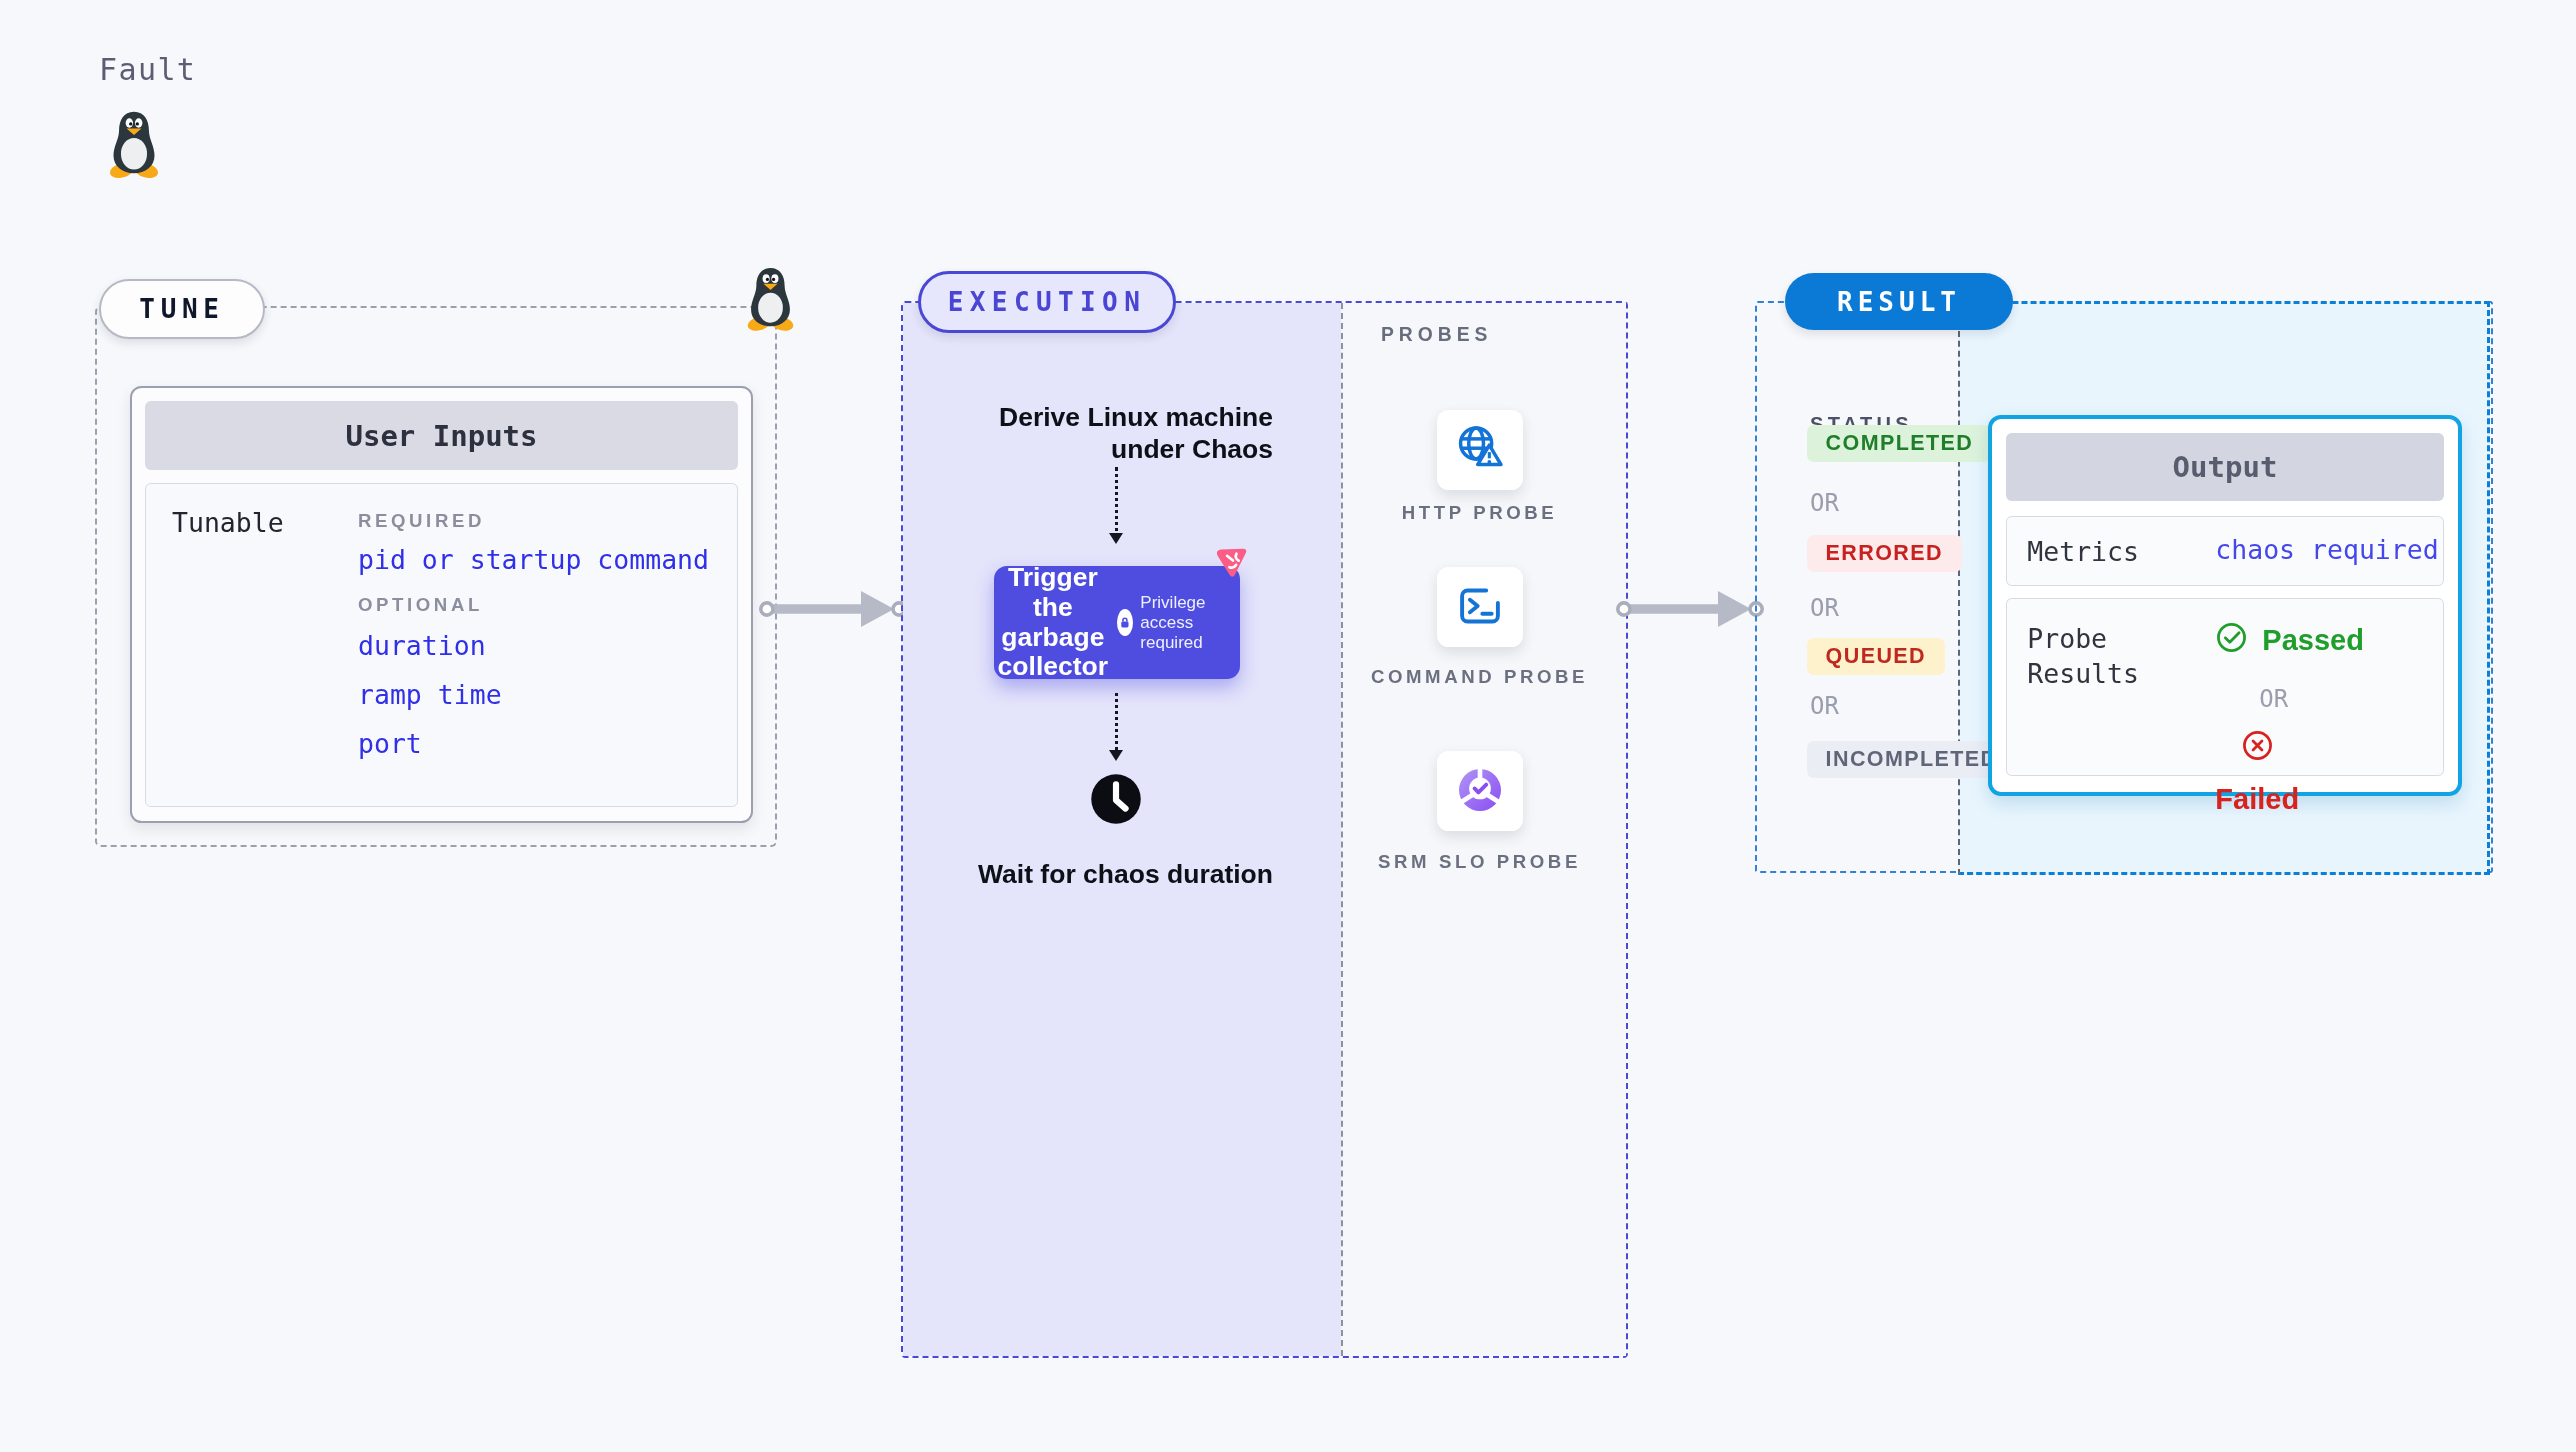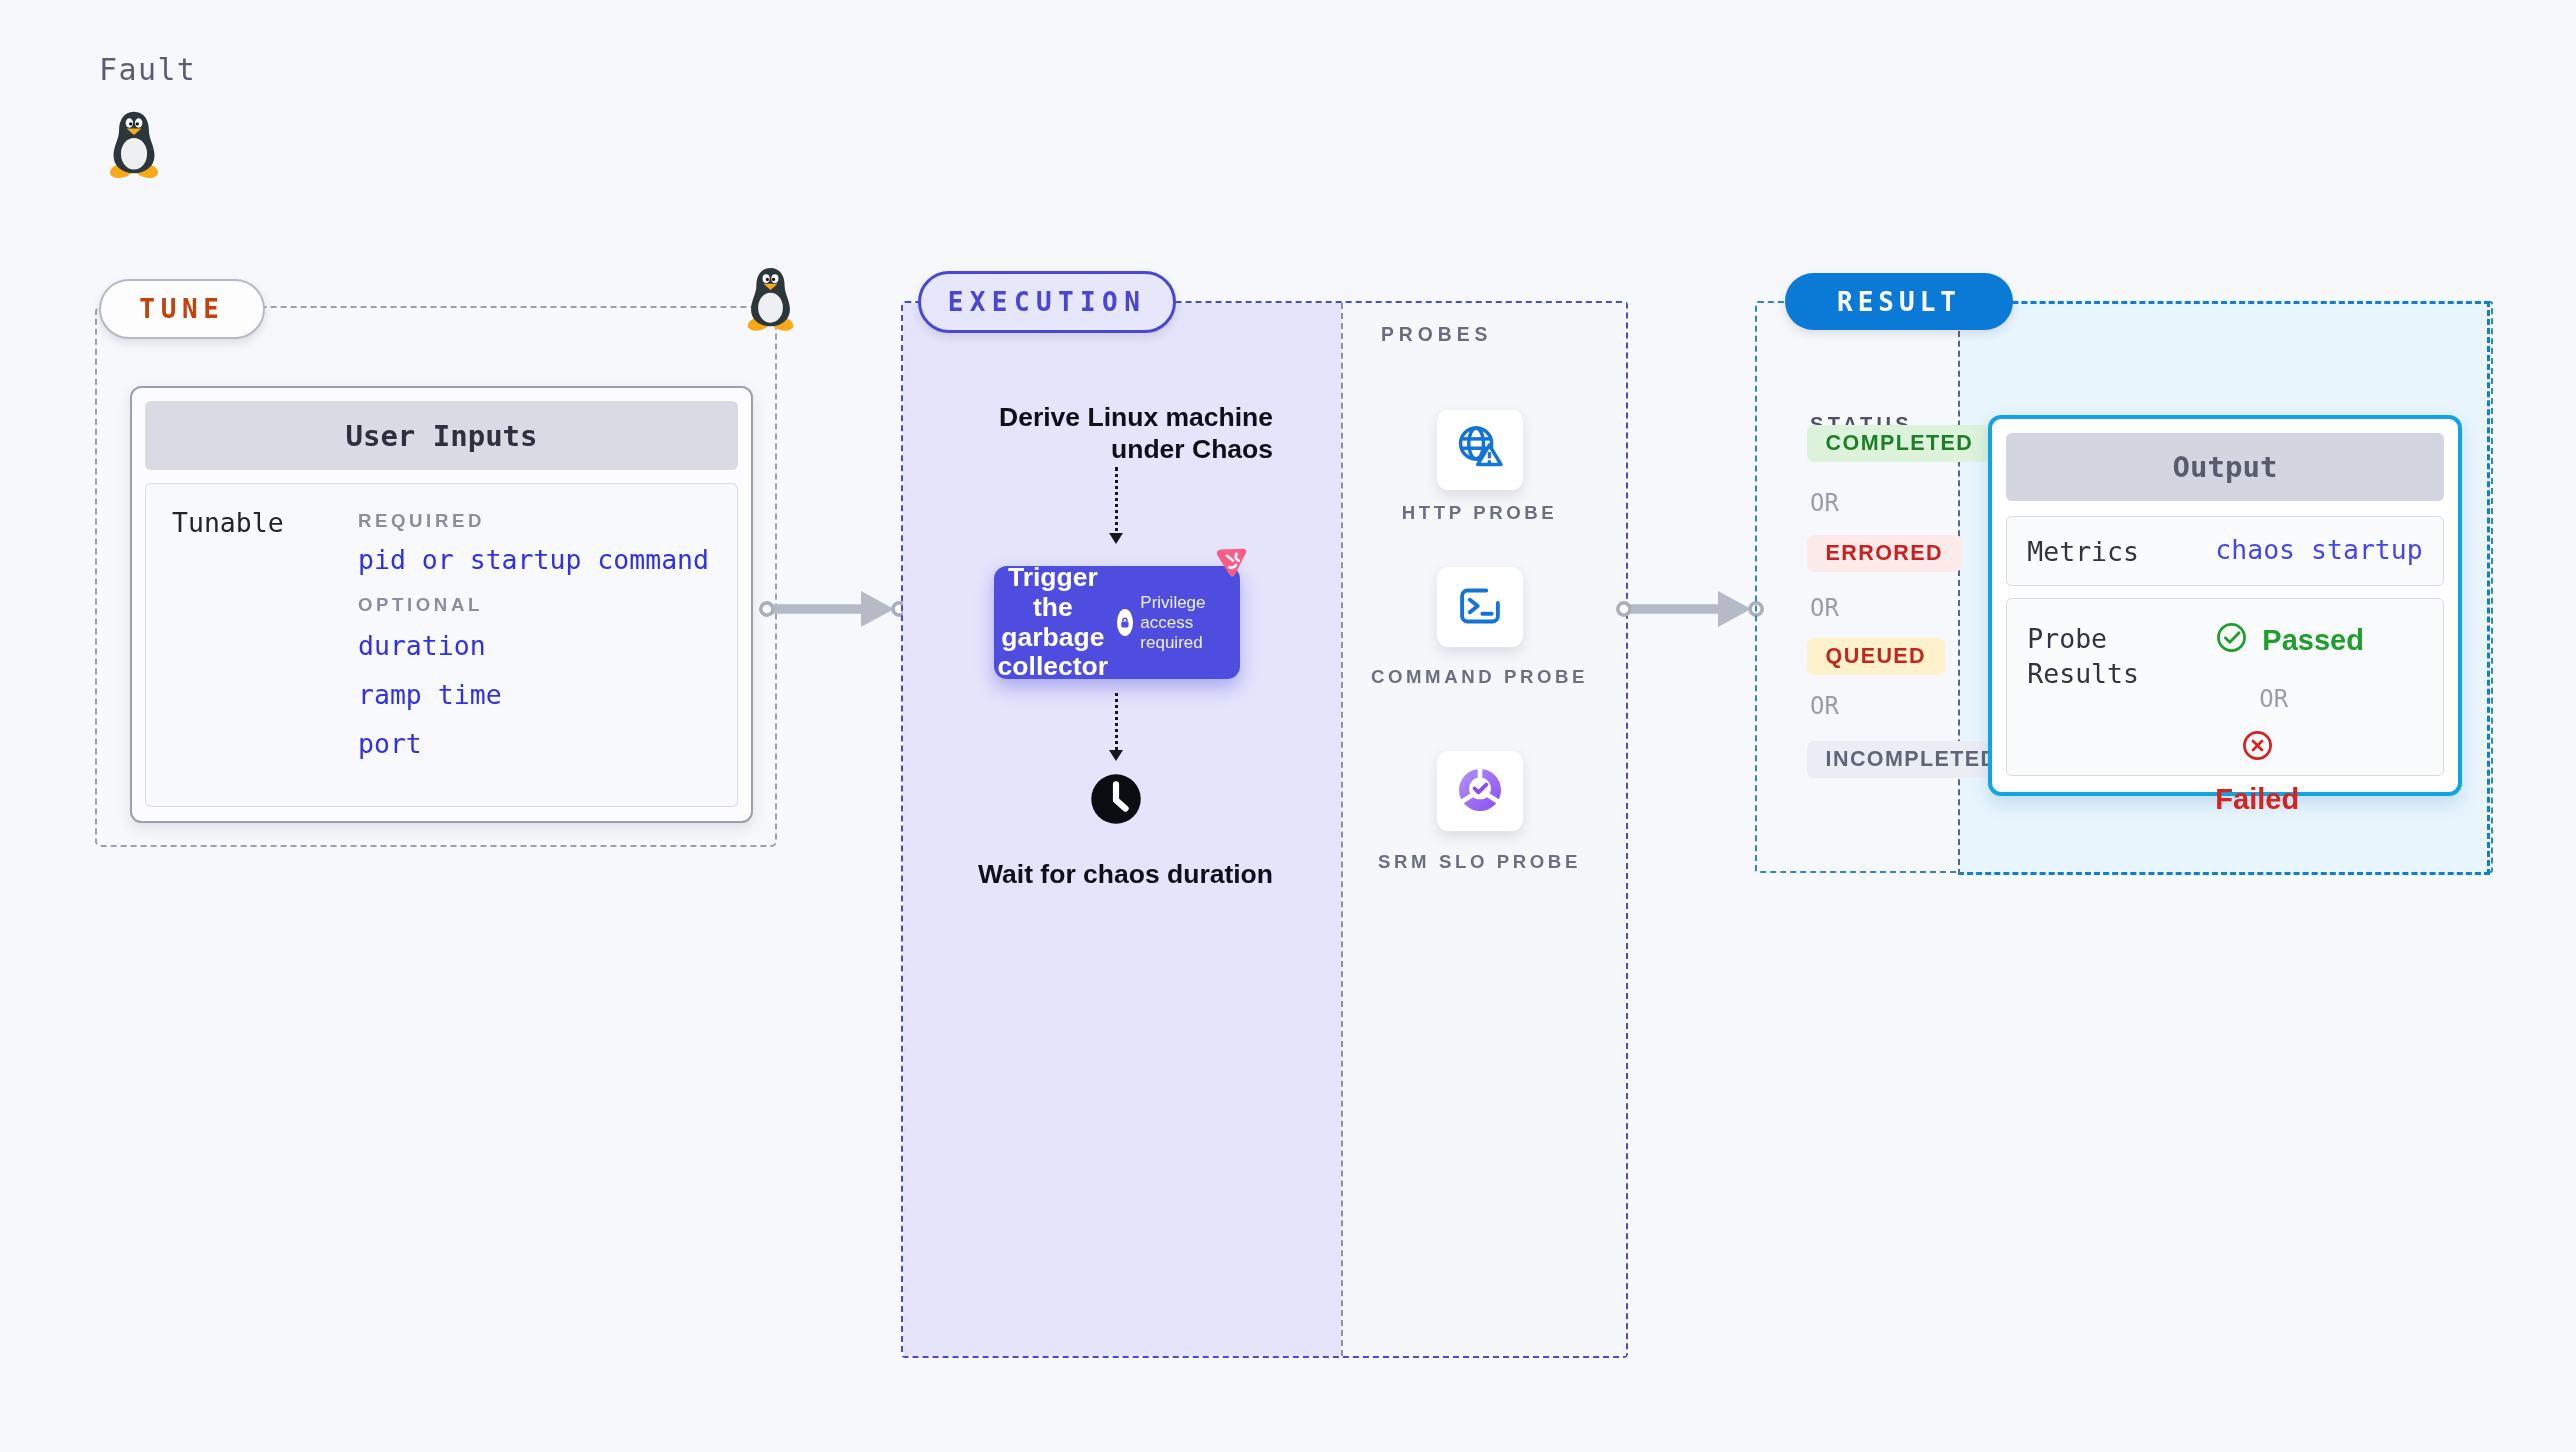--- a/index.html
+++ b/index.html
@@ -11,21 +11,21 @@
   
   .fault-label{left:99px;top:52px;font-size:30px;color:#5b5e72;letter-spacing:1.4px;}
   .page-title{left:195px;top:130px;font-size:40px;font-weight:800;color:#14161f;}
   .header-penguin{left:106px;top:109px;width:56px;height:69px;}
 
   
   .pill{display:flex;align-items:center;justify-content:center;border-radius:43px;
         font-weight:800;font-size:26px;letter-spacing:5.7px;
         box-shadow:0 4.3px 10px rgba(40,44,63,.12);}
   .tune-pill{left:99px;top:279px;width:162px;height:56px;background:#fdfdfe;
-             border:2.9px solid #b5b9c3;color:#c2410c;}
+             border:2.9px solid #b5b9c3;color:#0f172a;}
   .exec-pill{left:918px;top:271px;width:252px;height:56px;background:#e6e6fc;
              border:3.6px solid #4a47d4;color:#4a45d2;letter-spacing:6.4px;}
   .result-pill{left:1785px;top:273px;width:228px;height:57px;background:#0b79d6;
                border:none;color:#ffffff;letter-spacing:5px;}
 
   
   .tune-box{left:95px;top:306px;width:678px;height:537px;border:2.1px dashed #9aa0ad;border-radius:5.7px;}
   .tune-penguin{left:744px;top:265px;width:53px;height:66px;}
   .ui-card{left:130px;top:386px;width:619px;height:433px;background:#fcfcfe;
            border:2.9px solid #9aa0ad;border-radius:11.5px;box-shadow:0 5.7px 14.3px rgba(40,44,63,.10);}
@@ -276,21 +276,21 @@
   <div class="abs mono or-label or-2">OR</div>
   <div class="abs badge b-queued">QUEUED</div>
   <div class="abs mono or-label or-3">OR</div>
   <div class="abs badge b-incompleted">INCOMPLETED</div>
 
   <div class="abs output-card">
     <div class="abs mono output-header">Output</div>
 
     <div class="abs output-row row-metrics">
       <div class="abs mono row-label metrics-label">Metrics</div>
-      <div class="abs mono metrics-value">chaos startup</div>
+      <div class="abs mono metrics-value">chaos required</div>
     </div>
 
     <div class="abs output-row row-probe">
       <div class="abs mono row-label probe-results-label">Probe Results</div>
 
       <div class="abs verdict v-passed">
         <span>
           <svg viewBox="0 0 48 48" width="33" height="33" fill="none" stroke="#1f9e2b" stroke-width="4">
             <circle cx="24" cy="24" r="19"></circle>
             <path d="M15 24.5 l6.5 6.5 L35 17" stroke-linecap="round" stroke-linejoin="round"></path>

